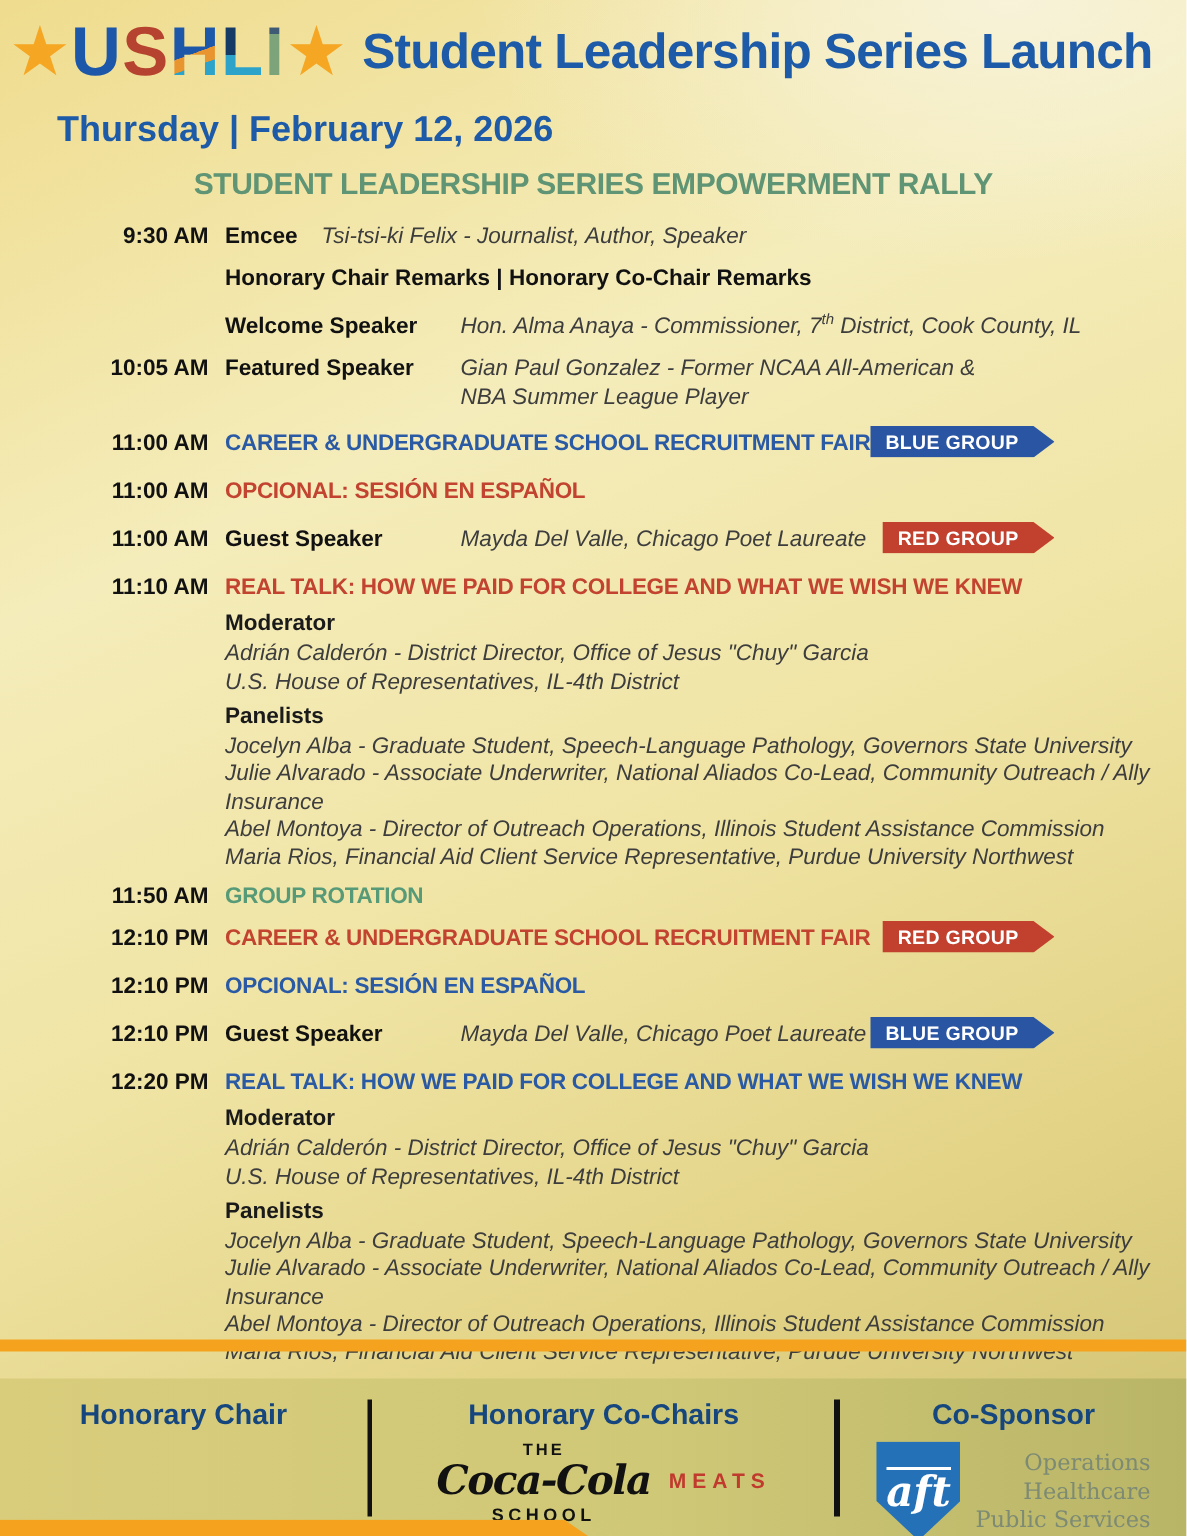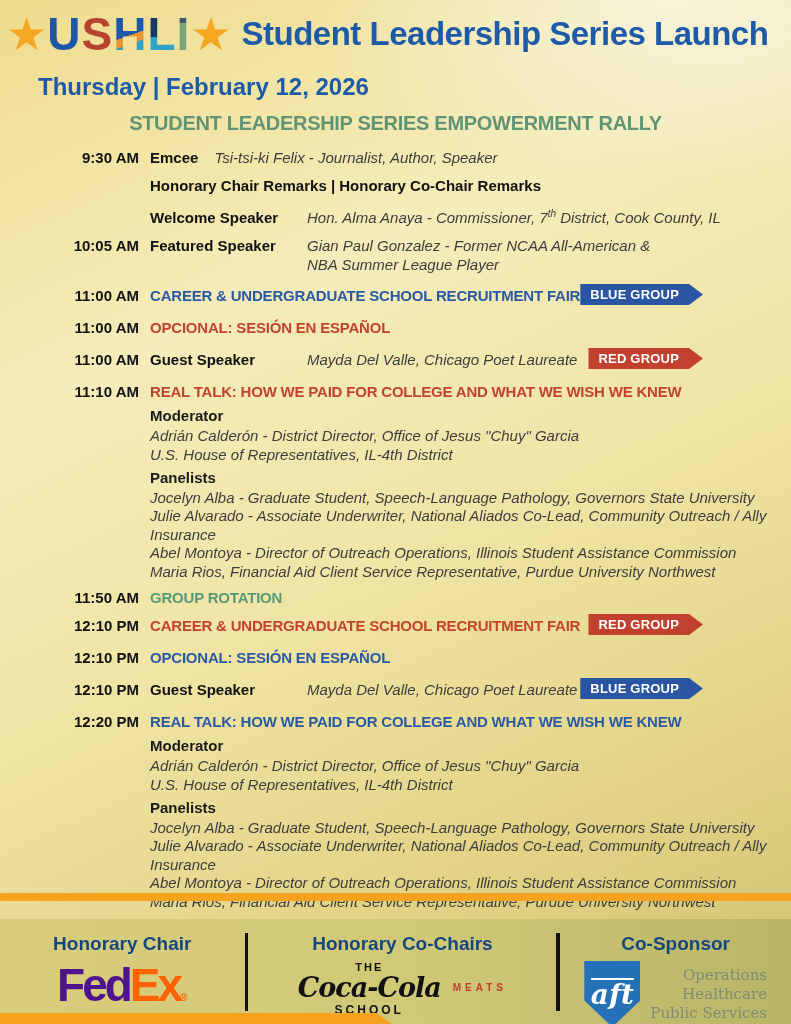--- a/index.html
+++ b/index.html
@@ -66,21 +66,21 @@
   .fedex .fed{color:#4d148c;}
   .fedex .ex{color:#ff6200;}
   .fedex .reg{font-size:10px; color:#ff6200; letter-spacing:0; vertical-align:baseline;}
   .cochair-logos{display:flex; align-items:center; gap:12px;}
   .coke{display:flex; flex-direction:column; align-items:center; color:#111;}
   .coke-the{font-weight:700; font-size:11px; letter-spacing:2px;}
   .coke-script{font-family:"DejaVu Serif", serif; font-style:italic; font-weight:700; font-size:27px; line-height:30px; letter-spacing:-1px;}
   .coke-company{font-weight:700; font-size:12px; letter-spacing:3px;}
   .rumba{display:flex; flex-direction:column; align-items:center; color:#c13a2e;}
   .rumba-name{font-weight:700; font-size:30px; line-height:30px; letter-spacing:-1px; text-shadow:1px 1px 0 #e6cf7a;}
-  .rumba-meats{font-weight:700; font-size:10px; letter-spacing:4px; margin-top:-4px;}
+  .rumba-meats{font-weight:700; font-size:14px; letter-spacing:4px; margin-top:-4px;}
   .aft-wrap{display:flex; align-items:center; gap:10px;text-align:right;}
   .aft-shield{
     width:56px; height:66px; background:#2471b8;
     clip-path:polygon(0 0,100% 0,100% 60%,50% 100%,0 60%);
     display:flex; align-items:center; justify-content:center;
   }
   .aft-text{font-family:"DejaVu Serif", serif; font-style:italic; font-weight:700; color:#fff; font-size:28px; border-top:2px solid #fff; padding-top:0px; line-height:30px;}
   .aft-lines{font-family:"DejaVu Serif", serif; color:#7d8a74; font-size:15px; line-height:19px;}
   .bottom-accent{
     position:absolute; left:0; bottom:0; width:392px; height:11px; background:#f5a31e;
@@ -209,21 +209,20 @@
       <div class="time">1:00 PM</div>
       <div class="content"><span class="h-cyan" style="font-size:16px;">Bus Dismissal &amp; Student Lunch Distribution</span></div>
     </div>
 
   </div>
 
   <div class="footer-bar"></div>
   <div class="footer">
     <div class="fcol c1">
       <div class="fheading">Honorary Chair</div>
-      <div class="fedex"><span class="fed">Fed</span><span class="ex">Ex</span><span class="reg">®</span></div>
     </div>
     <div class="fdivider"></div>
     <div class="fcol c2">
       <div class="fheading">Honorary Co-Chairs</div>
       <div class="cochair-logos">
         <div class="coke">
           <span class="coke-the">THE</span>
           <span class="coke-script">Coca-Cola</span>
           <span class="coke-company">SCHOOL</span>
         </div>

